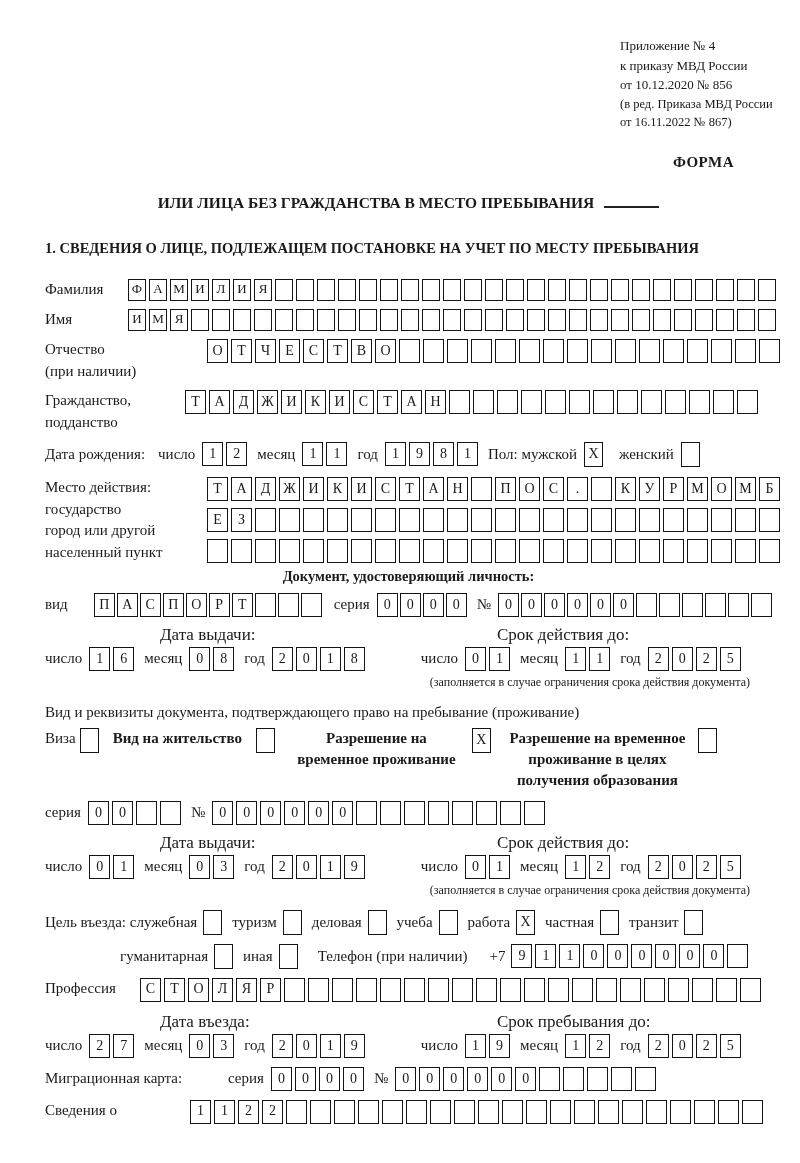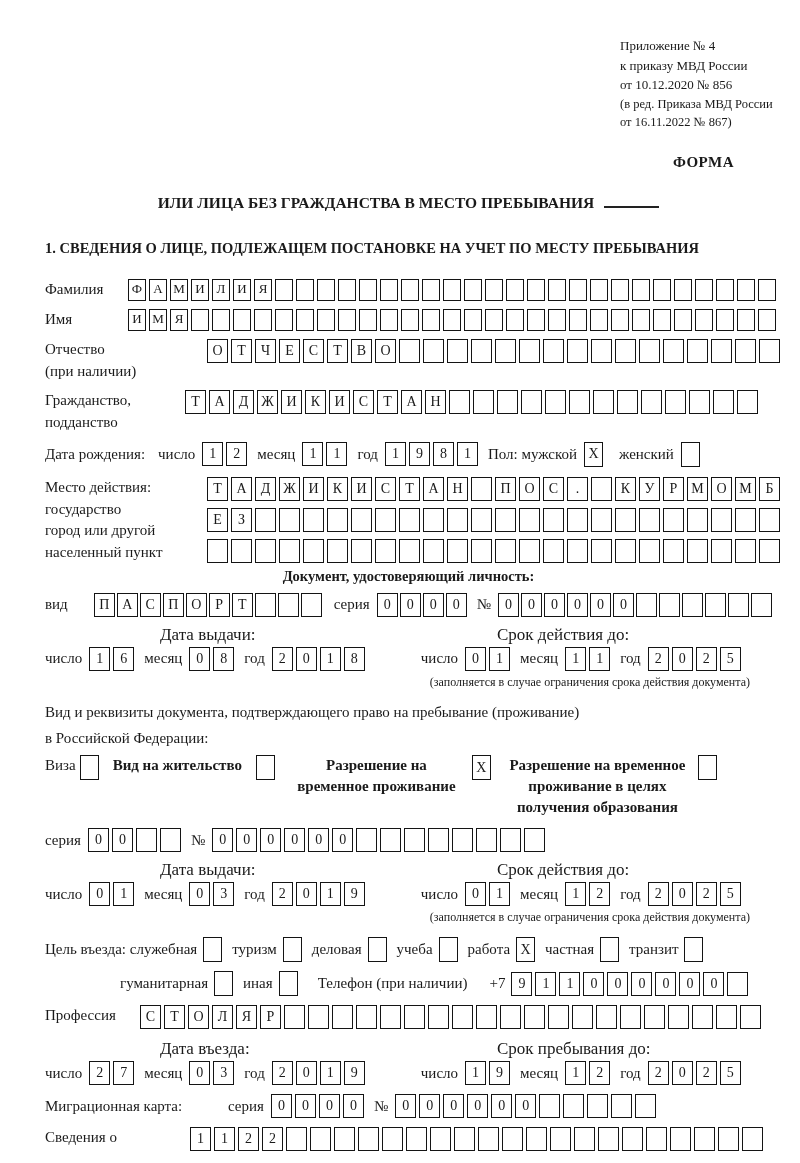--- a/index.html
+++ b/index.html
@@ -410,21 +410,20 @@
     <span class="cells">
         <span class="cell c21">2</span>
         <span class="cell c21">0</span>
         <span class="cell c21">2</span>
         <span class="cell c21">5</span>
       </span>
   </div>
   <div class="note">(заполняется в случае ограничения срока действия документа)</div>
 
   <div class="row" style="margin-bottom:4px;">Вид и реквизиты документа, подтверждающего право на пребывание (проживание)</div>
-  <div class="row" style="margin-bottom:6px;">в Российской Федерации:</div>
 
   <div class="row" style="margin-bottom:10px;">
     <span class="lbl">Виза</span>
     <span class="cells" style="margin-left:4px;">
         <span class="cell cb"></span>
       </span>
     <span class="lbl mlbl">Вид на жительство</span>
     <span class="cells" style="margin-left:14px;">
         <span class="cell cb"></span>
       </span>

